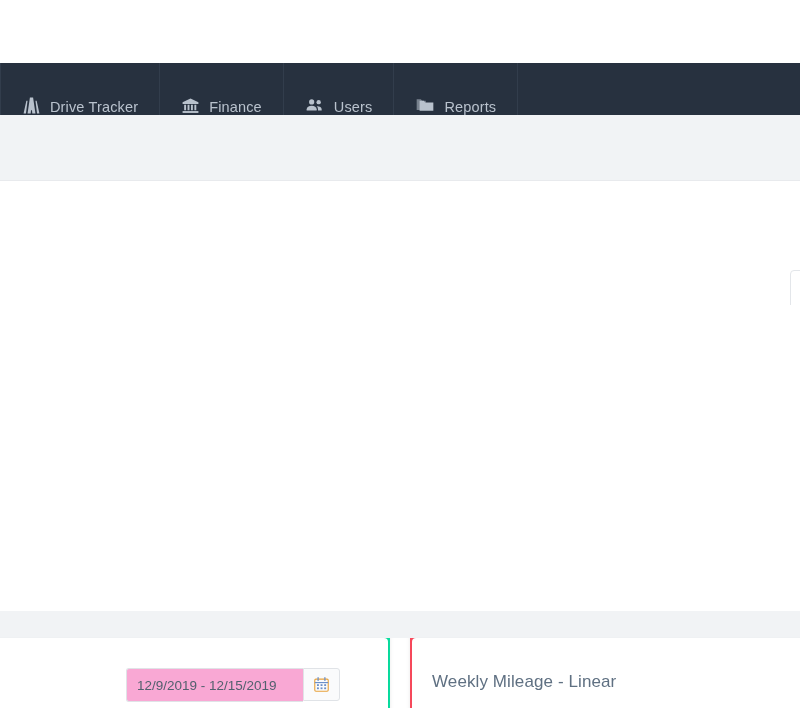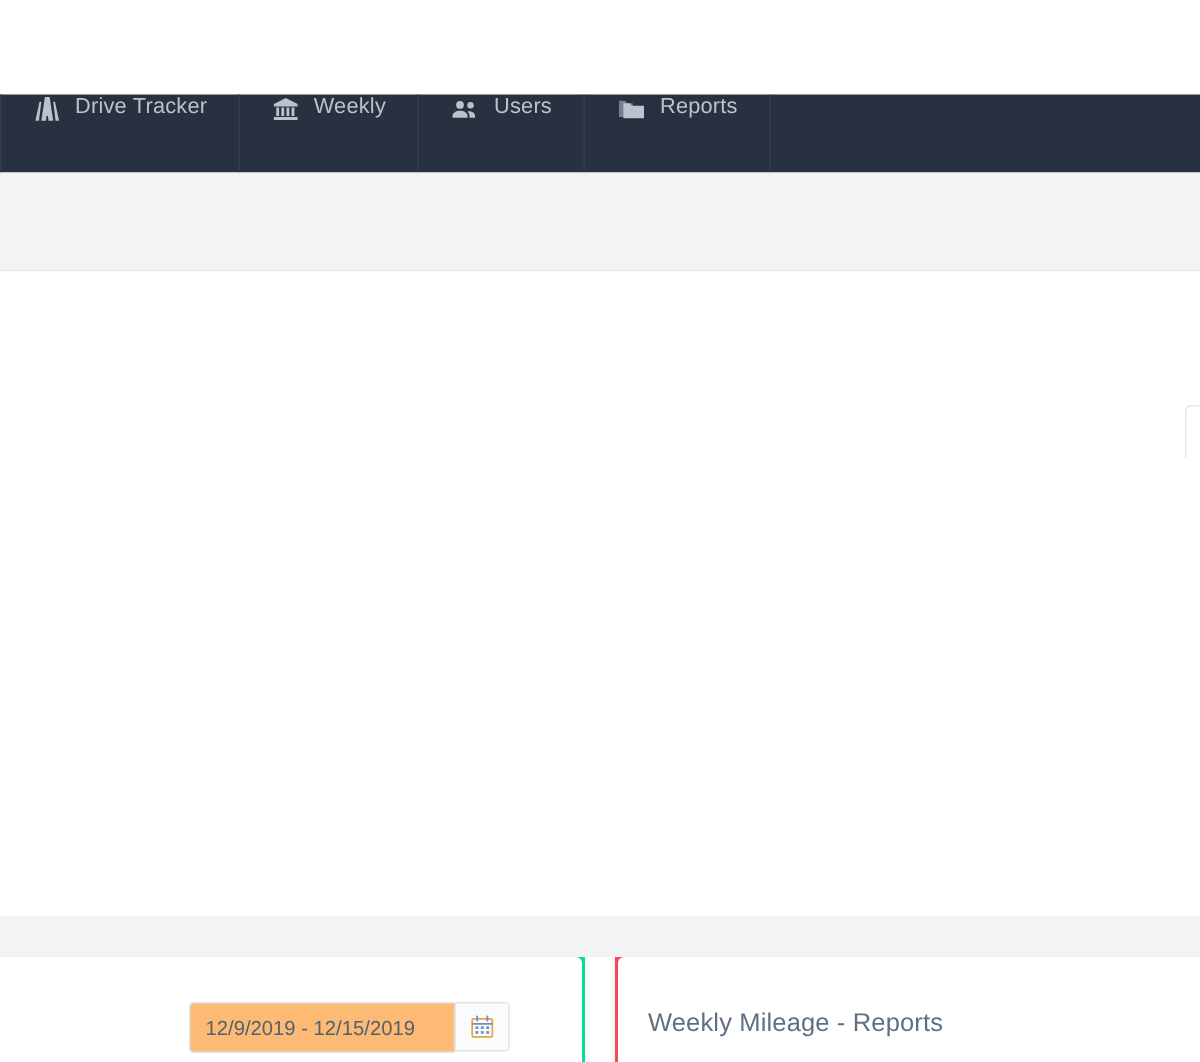--- a/index.html
+++ b/index.html
@@ -17,21 +17,21 @@
     background: #ffffff;
   }
 
   
   .navbar {
     position: absolute; left: 0; top: 63px; width: 800px; height: 52px;
     background: #27313f;
     display: flex; align-items: stretch;
   }
   .nav-item {
-    display: flex; align-items: flex-start; gap: 9px;
+    display: flex; align-items: flex-end; gap: 9px;
     padding: 0 21px;
     border-right: 1px solid #323d4c;
     color: #b9c2cd;
     font-size: 14.5px;
     letter-spacing: .15px;
     cursor: pointer;
     white-space: nowrap;
   }
   .nav-item:first-child { border-left: 1px solid #323d4c; }
   .nav-icon { display: flex; align-items: center; color: #b9c2cd; }
@@ -128,21 +128,21 @@
 
   
   .daterange {
     position: absolute; left: 146px; top: 30px;
     display: flex; align-items: stretch; height: 33px;
   }
   .daterange-input {
     width: 177px; height: 33px;
     border: 1px solid #e0e3e7; border-right: none;
     border-radius: 3px 0 0 3px;
-    background: #fdba74;
+    background: #f9a8d4;
     color: #53606e;
     font-family: "Liberation Sans", sans-serif;
     font-size: 13.5px;
     padding: 16px 10px;
     outline: none;
   }
   .daterange-btn {
     width: 37px; height: 33px;
     border: 1px solid #e0e3e7;
     border-radius: 0 3px 3px 0;
@@ -181,21 +181,21 @@
     </div>
 
     <div class="nav-item">
       <span class="nav-icon">
         <svg width="19" height="19" viewBox="0 0 24 24" fill="currentColor">
           <path d="M12 3L2 8v2h20V8L12 3z"></path>
           <path d="M4 11h2.4v7H4v-7zm4.3 0h2.4v7H8.3v-7zm4.3 0H15v7h-2.4v-7zm4.3 0h2.4v7h-2.4v-7z"></path>
           <path d="M2 19h20v2.4H2z"></path>
         </svg>
       </span>
-      <span>Weekly</span>
+      <span>Finance</span>
     </div>
 
     <div class="nav-item">
       <span class="nav-icon">
         <svg width="20" height="20" viewBox="0 0 24 24" fill="currentColor">
           <circle cx="8" cy="8.3" r="3.1"></circle>
           <circle cx="16.4" cy="8.6" r="2.6"></circle>
           <path d="M2 17.2c0-2.6 2.7-4.2 6-4.2s6 1.6 6 4.2v1.3H2v-1.3z"></path>
           <path d="M14.8 13.4c2.8 0 5.2 1.3 5.2 3.6v1.5h-4.4v-1.3c0-1.5-.6-2.8-1.6-3.7l.8-.1z"></path>
         </svg>
@@ -280,16 +280,16 @@
             <rect x="5.6" y="16.1" width="2.7" height="2.5" fill="#6b8fc9"></rect>
             <rect x="10.7" y="16.1" width="2.7" height="2.5" fill="#6b8fc9"></rect>
             <rect x="15.8" y="16.1" width="2.7" height="2.5" fill="#6b8fc9"></rect>
           </svg>
         </span>
       </div>
     </div>
   </div>
 
   <div class="panel" id="panel-right">
-    <div class="panel-title">Weekly Mileage - Reports</div>
+    <div class="panel-title">Weekly Mileage - Linear</div>
   </div>
 
 </div>
 
 </body></html>

